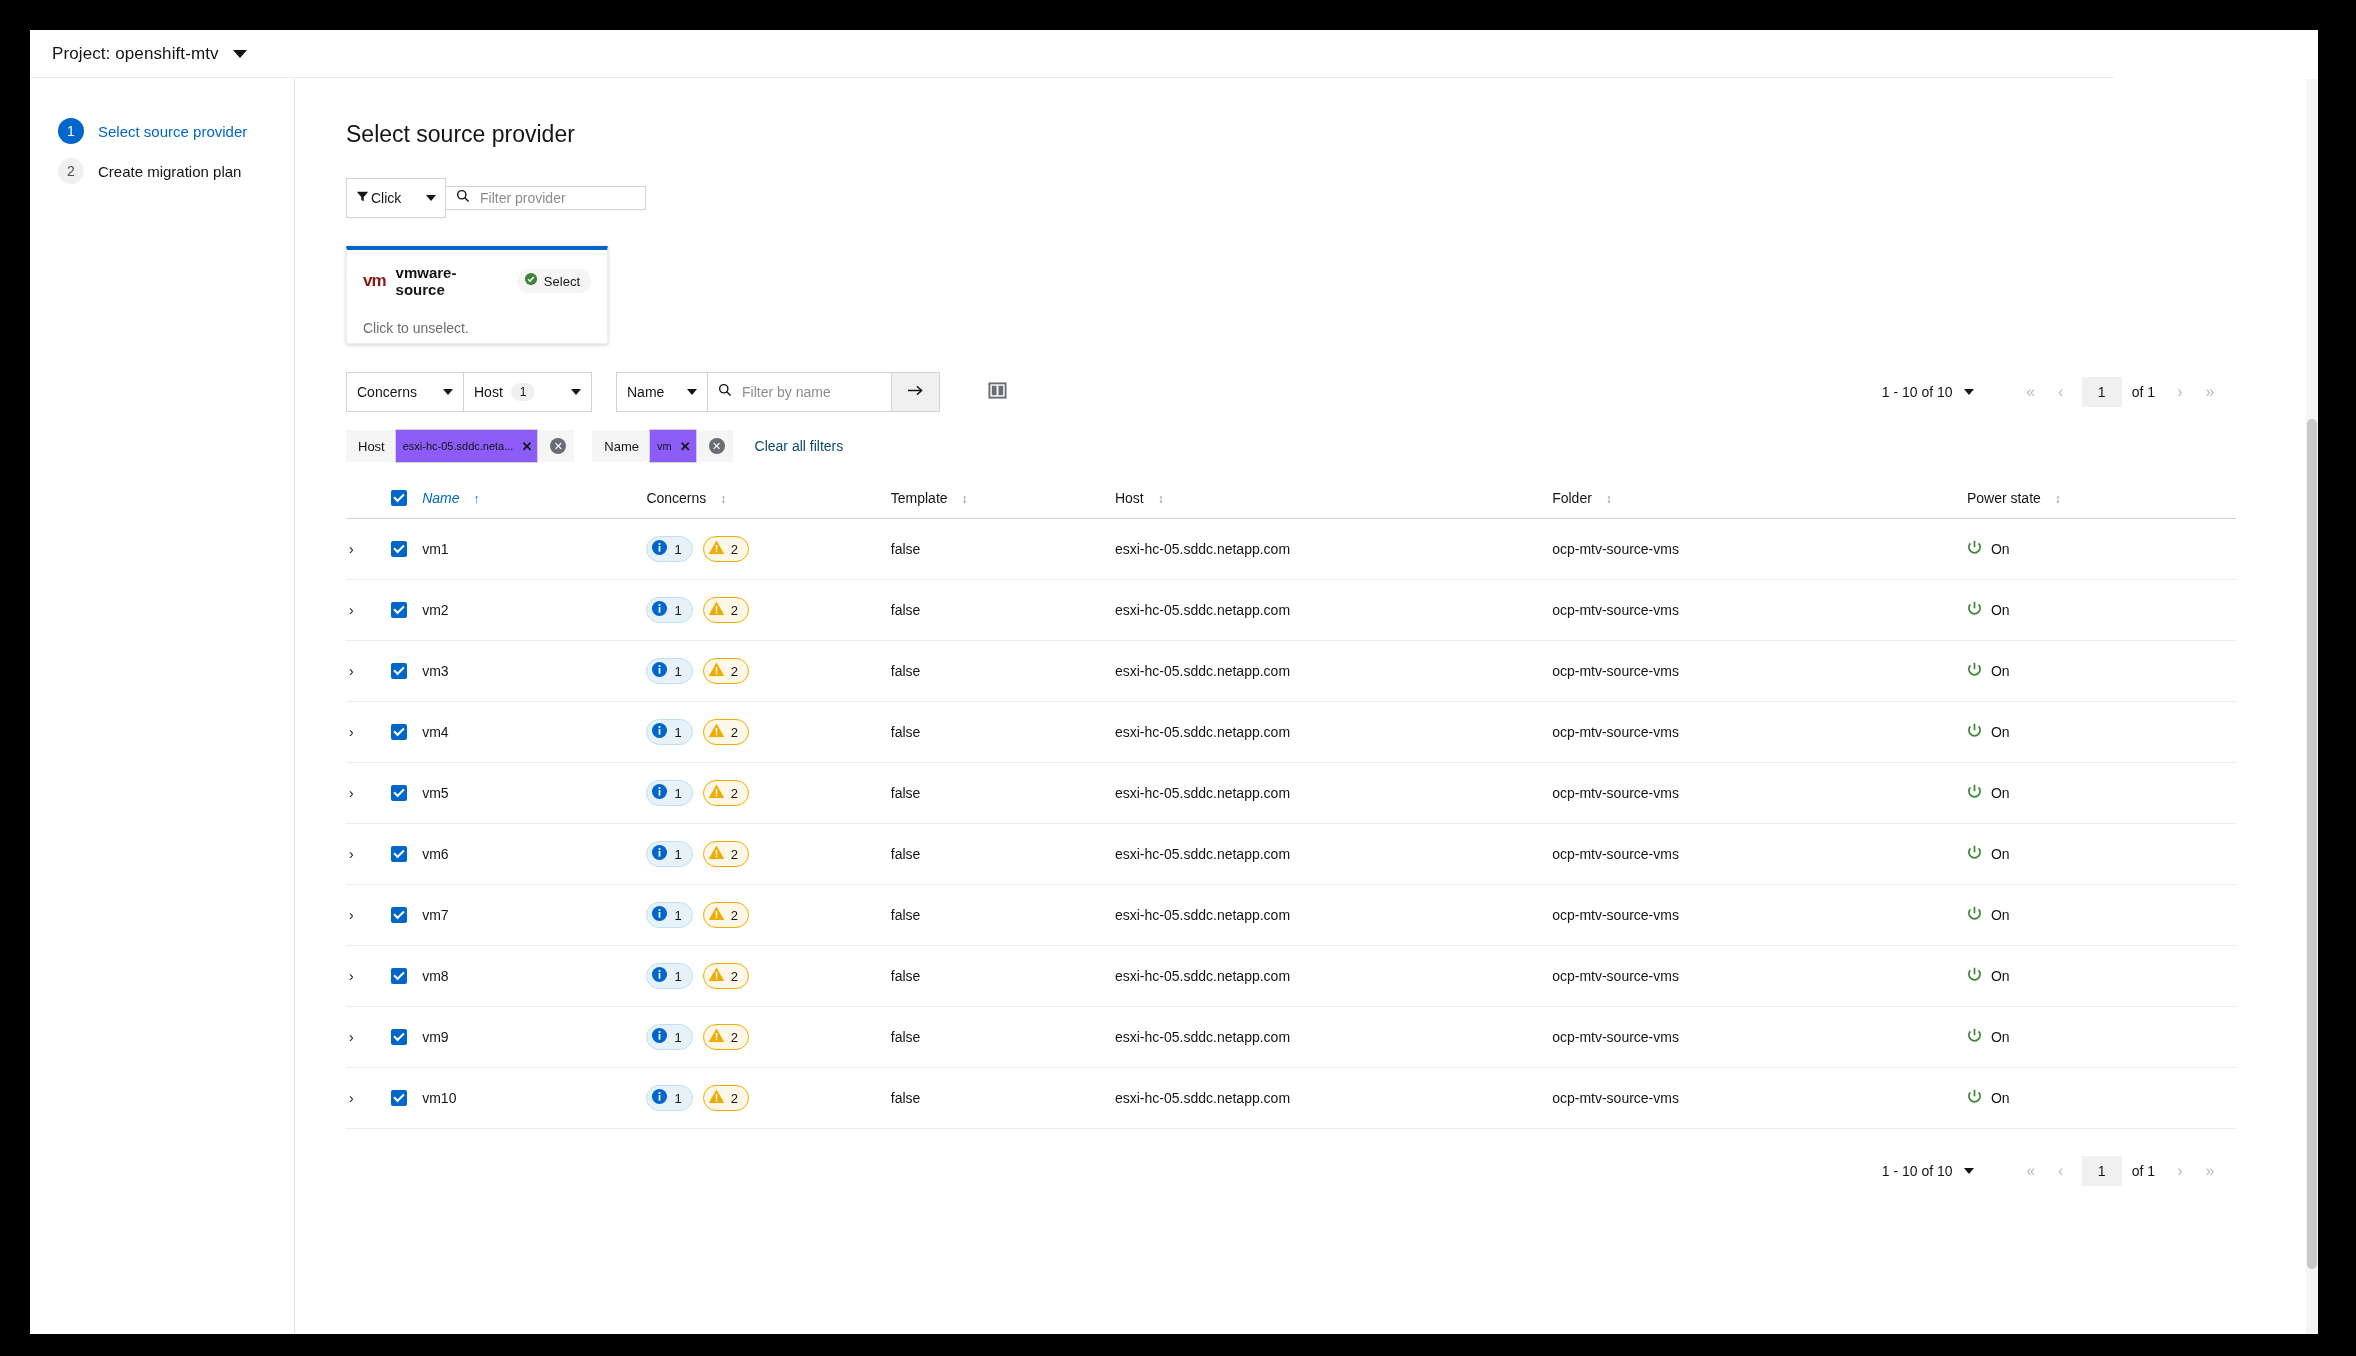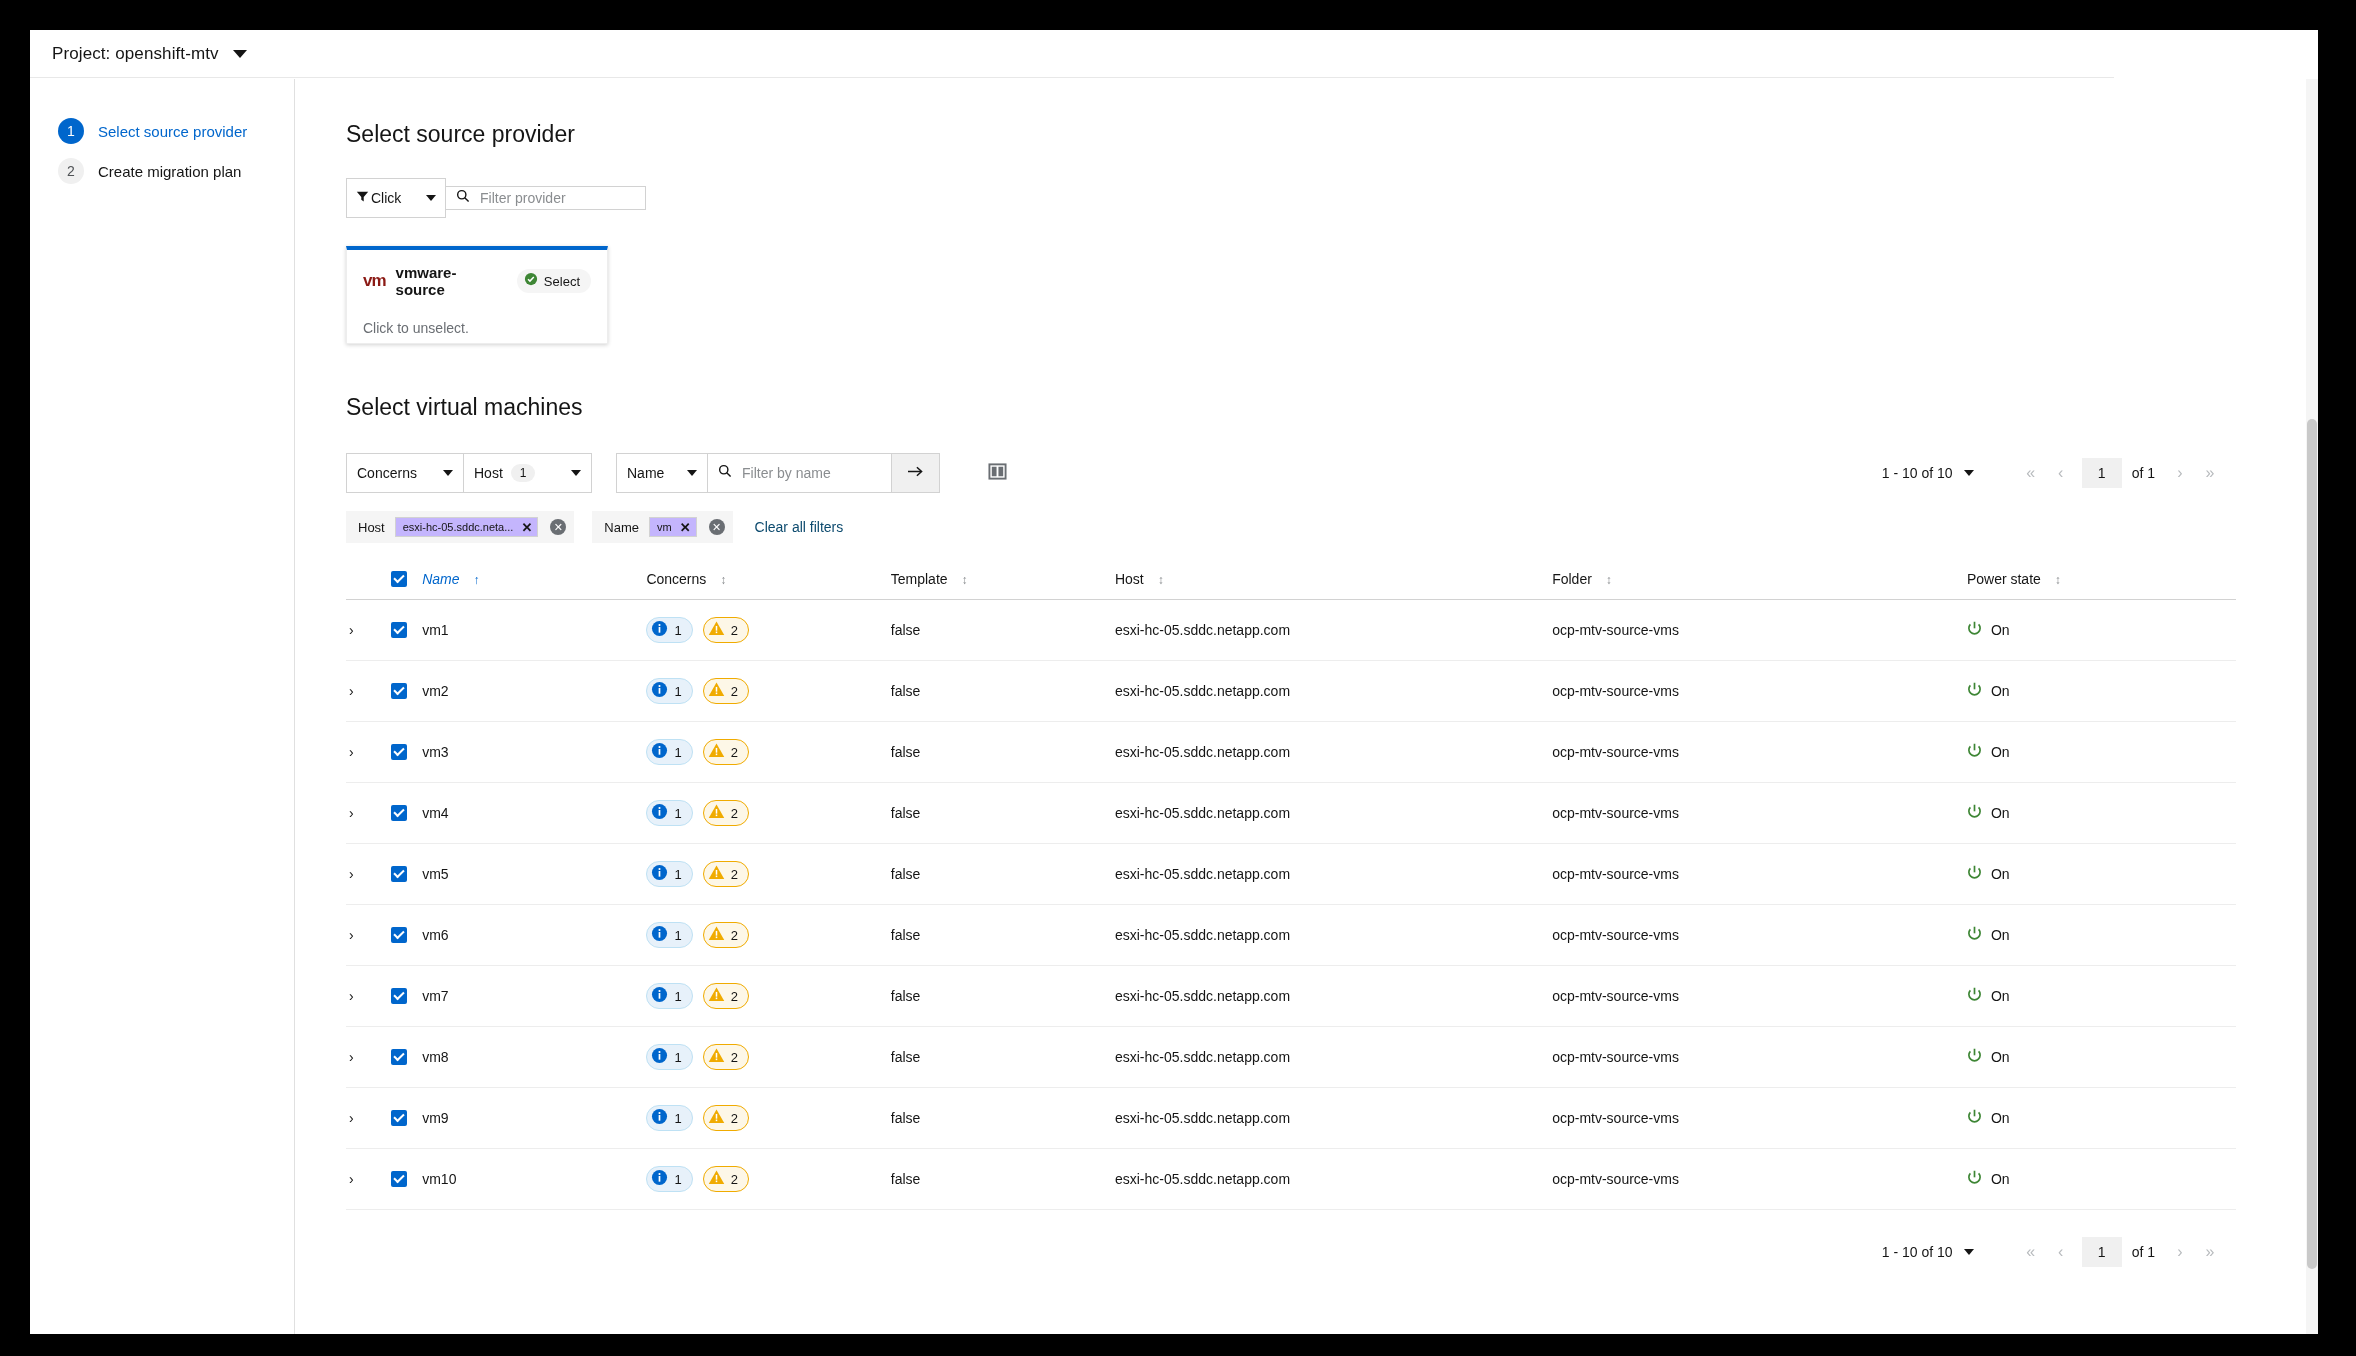--- a/index.html
+++ b/index.html
@@ -216,22 +216,22 @@
   
   .chips { display: flex; align-items: center; margin-top: 14px; height: 36px; }
   .chip-group {
     display: flex; align-items: center;
     background: #f5f5f5; height: 32px;
     padding: 0 8px 0 12px; margin-right: 18px;
   }
   .chip-cat { font-size: 13px; color: #151515; margin-right: 10px; }
   .chip {
     display: flex; align-items: center;
-    background: #c4b5fd; border: 1px solid #d2d2d2;
-    height: 20px; padding: 0 5px 0 7px;
+    background: #8b5cf6; border: 1px solid #d2d2d2;
+    height: 34px; padding: 0 5px 0 7px;
   }
   .chip-text {
     font-size: 11px; color: #151515;
     max-width: 118px; overflow: hidden;
     white-space: nowrap; text-overflow: ellipsis;
   }
   .chip-x { margin-left: 8px; font-size: 13px; color: #151515; cursor: pointer; font-weight: bold; }
   .chip-clear {
     margin-left: 12px; width: 16px; height: 16px; border-radius: 50%;
     background: #6a6e73; color: #fff; font-size: 11px;
@@ -361,21 +361,20 @@
                   <circle cx="8" cy="8" r="7" fill="#3e8635"></circle>
                   <path d="M4.6 8.2l2.2 2.2 4.4-4.6" fill="none" stroke="#fff" stroke-width="1.7"></path>
                 </svg>
             </span>
             <span class="txt">Select</span>
           </span>
         </div>
         <div class="pc-sub">Click to unselect.</div>
       </div>
 
-      <h2 class="h2 second">Select virtual machines</h2>
 
       <div class="tbl-wrap">
 
         <div class="toolbar">
           <div class="tb-select concerns">
             <span>Concerns</span>
             <span class="sel-caret"></span>
           </div>
           <div class="tb-select host">
             <span>Host</span>

